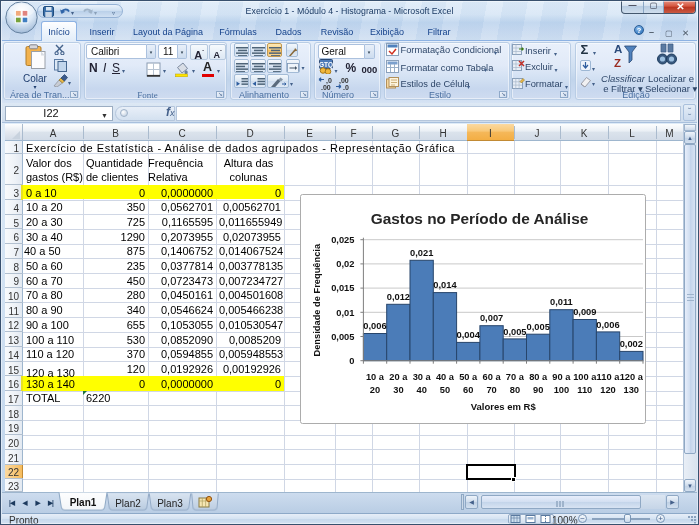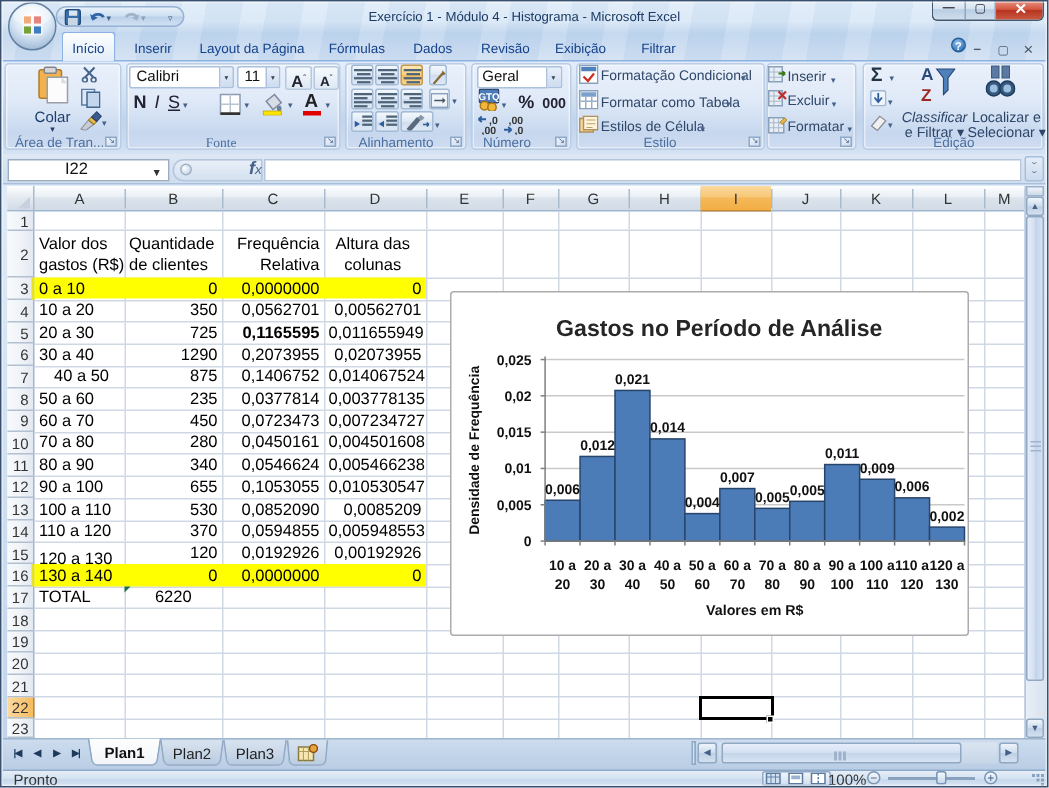--- a/index.html
+++ b/index.html
@@ -414,41 +414,42 @@
 <div class="ab" style="left:23px;top:390.6px;width:660px;height:1px;background:#d0d7e5;"></div>
 <div class="ab" style="left:23px;top:405.3px;width:660px;height:1px;background:#d0d7e5;"></div>
 <div class="ab" style="left:23px;top:420px;width:660px;height:1px;background:#d0d7e5;"></div>
 <div class="ab" style="left:23px;top:434.7px;width:660px;height:1px;background:#d0d7e5;"></div>
 <div class="ab" style="left:23px;top:449.4px;width:660px;height:1px;background:#d0d7e5;"></div>
 <div class="ab" style="left:23px;top:464.1px;width:660px;height:1px;background:#d0d7e5;"></div>
 <div class="ab" style="left:23px;top:478.8px;width:660px;height:1px;background:#d0d7e5;"></div>
 <div class="ab" style="left:23px;top:491.5px;width:660px;height:1px;background:#d0d7e5;"></div>
 <div class="ab" style="left:23px;top:185.3px;width:261px;height:14.2px;background:#ffff00;"></div>
 <div class="ab" style="left:23px;top:376.4px;width:261px;height:14.2px;background:#ffff00;"></div>
+<div class="ct" style="left:26px;top:142px;letter-spacing:0.56px;">Exercício de Estatística - Análise de dados agrupados - Representação Gráfica</div>
 <div class="ct" style="left:26px;top:155.5px;line-height:14.6px;">Valor dos<br>gastos (R$)</div>
 <div class="ct" style="left:86px;top:155.5px;line-height:14.6px;">Quantidade<br>de clientes</div>
-<div class="ct" style="left:148px;top:155.5px;width:65px;text-align:right;line-height:14.6px;">Frequência<br>Relativa</div>
+<div class="ct" style="left:148px;top:155.5px;width:65px;text-align:left;line-height:14.6px;">Frequência<br>Relativa</div>
 <div class="ct" style="left:216px;top:155.5px;width:65px;text-align:center;line-height:14.6px;">Altura das<br>colunas</div>
 <div class="ct" style="left:26px;top:186.5px;width:54px;">0 a 10</div>
 <div class="ct" style="left:86px;top:186.5px;width:59px;text-align:right;">0</div>
 <div class="ct" style="left:151px;top:186.5px;width:62px;text-align:right;">0,0000000</div>
 <div class="ct" style="left:219px;top:186.5px;width:62px;text-align:right;">0</div>
 <div class="ct" style="left:26px;top:201.2px;width:54px;">10 a 20</div>
 <div class="ct" style="left:86px;top:201.2px;width:59px;text-align:right;">350</div>
 <div class="ct" style="left:151px;top:201.2px;width:62px;text-align:right;">0,0562701</div>
 <div class="ct" style="left:219px;top:201.2px;width:62px;text-align:right;">0,00562701</div>
 <div class="ct" style="left:26px;top:215.9px;width:54px;">20 a 30</div>
 <div class="ct" style="left:86px;top:215.9px;width:59px;text-align:right;">725</div>
-<div class="ct" style="left:151px;top:215.9px;width:62px;text-align:right;font-weight:bold;">0,1165595</div>
+<div class="ct" style="left:151px;top:215.9px;width:62px;text-align:right;">0,1165595</div>
 <div class="ct" style="left:219px;top:215.9px;width:62px;text-align:right;">0,011655949</div>
 <div class="ct" style="left:26px;top:230.6px;width:54px;">30 a 40</div>
 <div class="ct" style="left:86px;top:230.6px;width:59px;text-align:right;">1290</div>
 <div class="ct" style="left:151px;top:230.6px;width:62px;text-align:right;">0,2073955</div>
 <div class="ct" style="left:219px;top:230.6px;width:62px;text-align:right;">0,02073955</div>
-<div class="ct" style="left:36px;top:245.3px;width:54px;">40 a 50</div>
+<div class="ct" style="left:24px;top:245.3px;width:54px;">40 a 50</div>
 <div class="ct" style="left:86px;top:245.3px;width:59px;text-align:right;">875</div>
 <div class="ct" style="left:151px;top:245.3px;width:62px;text-align:right;">0,1406752</div>
 <div class="ct" style="left:219px;top:245.3px;width:62px;text-align:right;">0,014067524</div>
 <div class="ct" style="left:26px;top:260px;width:54px;">50 a 60</div>
 <div class="ct" style="left:86px;top:260px;width:59px;text-align:right;">235</div>
 <div class="ct" style="left:151px;top:260px;width:62px;text-align:right;">0,0377814</div>
 <div class="ct" style="left:219px;top:260px;width:62px;text-align:right;">0,003778135</div>
 <div class="ct" style="left:26px;top:274.7px;width:54px;">60 a 70</div>
 <div class="ct" style="left:86px;top:274.7px;width:59px;text-align:right;">450</div>
 <div class="ct" style="left:151px;top:274.7px;width:62px;text-align:right;">0,0723473</div>
@@ -475,21 +476,21 @@
 <div class="ct" style="left:219px;top:348.2px;width:42px;text-align:right;">0,005948553</div>
 <div class="ct" style="left:26px;top:367px;width:54px;">120 a 130</div>
 <div class="ct" style="left:86px;top:362.9px;width:59px;text-align:right;">120</div>
 <div class="ct" style="left:151px;top:362.9px;width:62px;text-align:right;">0,0192926</div>
 <div class="ct" style="left:219px;top:362.9px;width:62px;text-align:right;">0,00192926</div>
 <div class="ct" style="left:26px;top:377.6px;width:54px;">130 a 140</div>
 <div class="ct" style="left:86px;top:377.6px;width:59px;text-align:right;">0</div>
 <div class="ct" style="left:151px;top:377.6px;width:62px;text-align:right;">0,0000000</div>
 <div class="ct" style="left:219px;top:377.6px;width:62px;text-align:right;">0</div>
 <div class="ct" style="left:26px;top:392.3px;width:54px;">TOTAL</div>
-<div class="ct" style="left:86px;top:392.3px;width:59px;text-align:center;">6220</div>
+<div class="ct" style="left:86px;top:392.3px;width:59px;text-align:left;">6220</div>
 <div class="ab" style="left:83px;top:391.1px;width:0;height:0;border-top:4px solid #1d7044;border-right:4px solid transparent;"></div>
 <svg class="ab" style="left:300px;top:194px" width="346" height="230" viewBox="0 0 346 230">
       <rect x="0.5" y="0.5" width="345" height="229" rx="2" fill="#ffffff" stroke="#acacac"></rect>
       <line x1="63.4" y1="142.5" x2="343.0" y2="142.5" stroke="#c9c9c9" stroke-width="1"></line>
       <line x1="63.4" y1="118.3" x2="343.0" y2="118.3" stroke="#c9c9c9" stroke-width="1"></line>
       <line x1="63.4" y1="94.1" x2="343.0" y2="94.1" stroke="#c9c9c9" stroke-width="1"></line>
       <line x1="63.4" y1="69.9" x2="343.0" y2="69.9" stroke="#c9c9c9" stroke-width="1"></line>
       <line x1="63.4" y1="45.7" x2="343.0" y2="45.7" stroke="#c9c9c9" stroke-width="1"></line>
       <rect x="63.4" y="139.5" width="23.3" height="27.2" fill="#4b7cb8" stroke="#27456b" stroke-width="1"></rect>
       <rect x="86.7" y="110.3" width="23.3" height="56.4" fill="#4b7cb8" stroke="#27456b" stroke-width="1"></rect>

